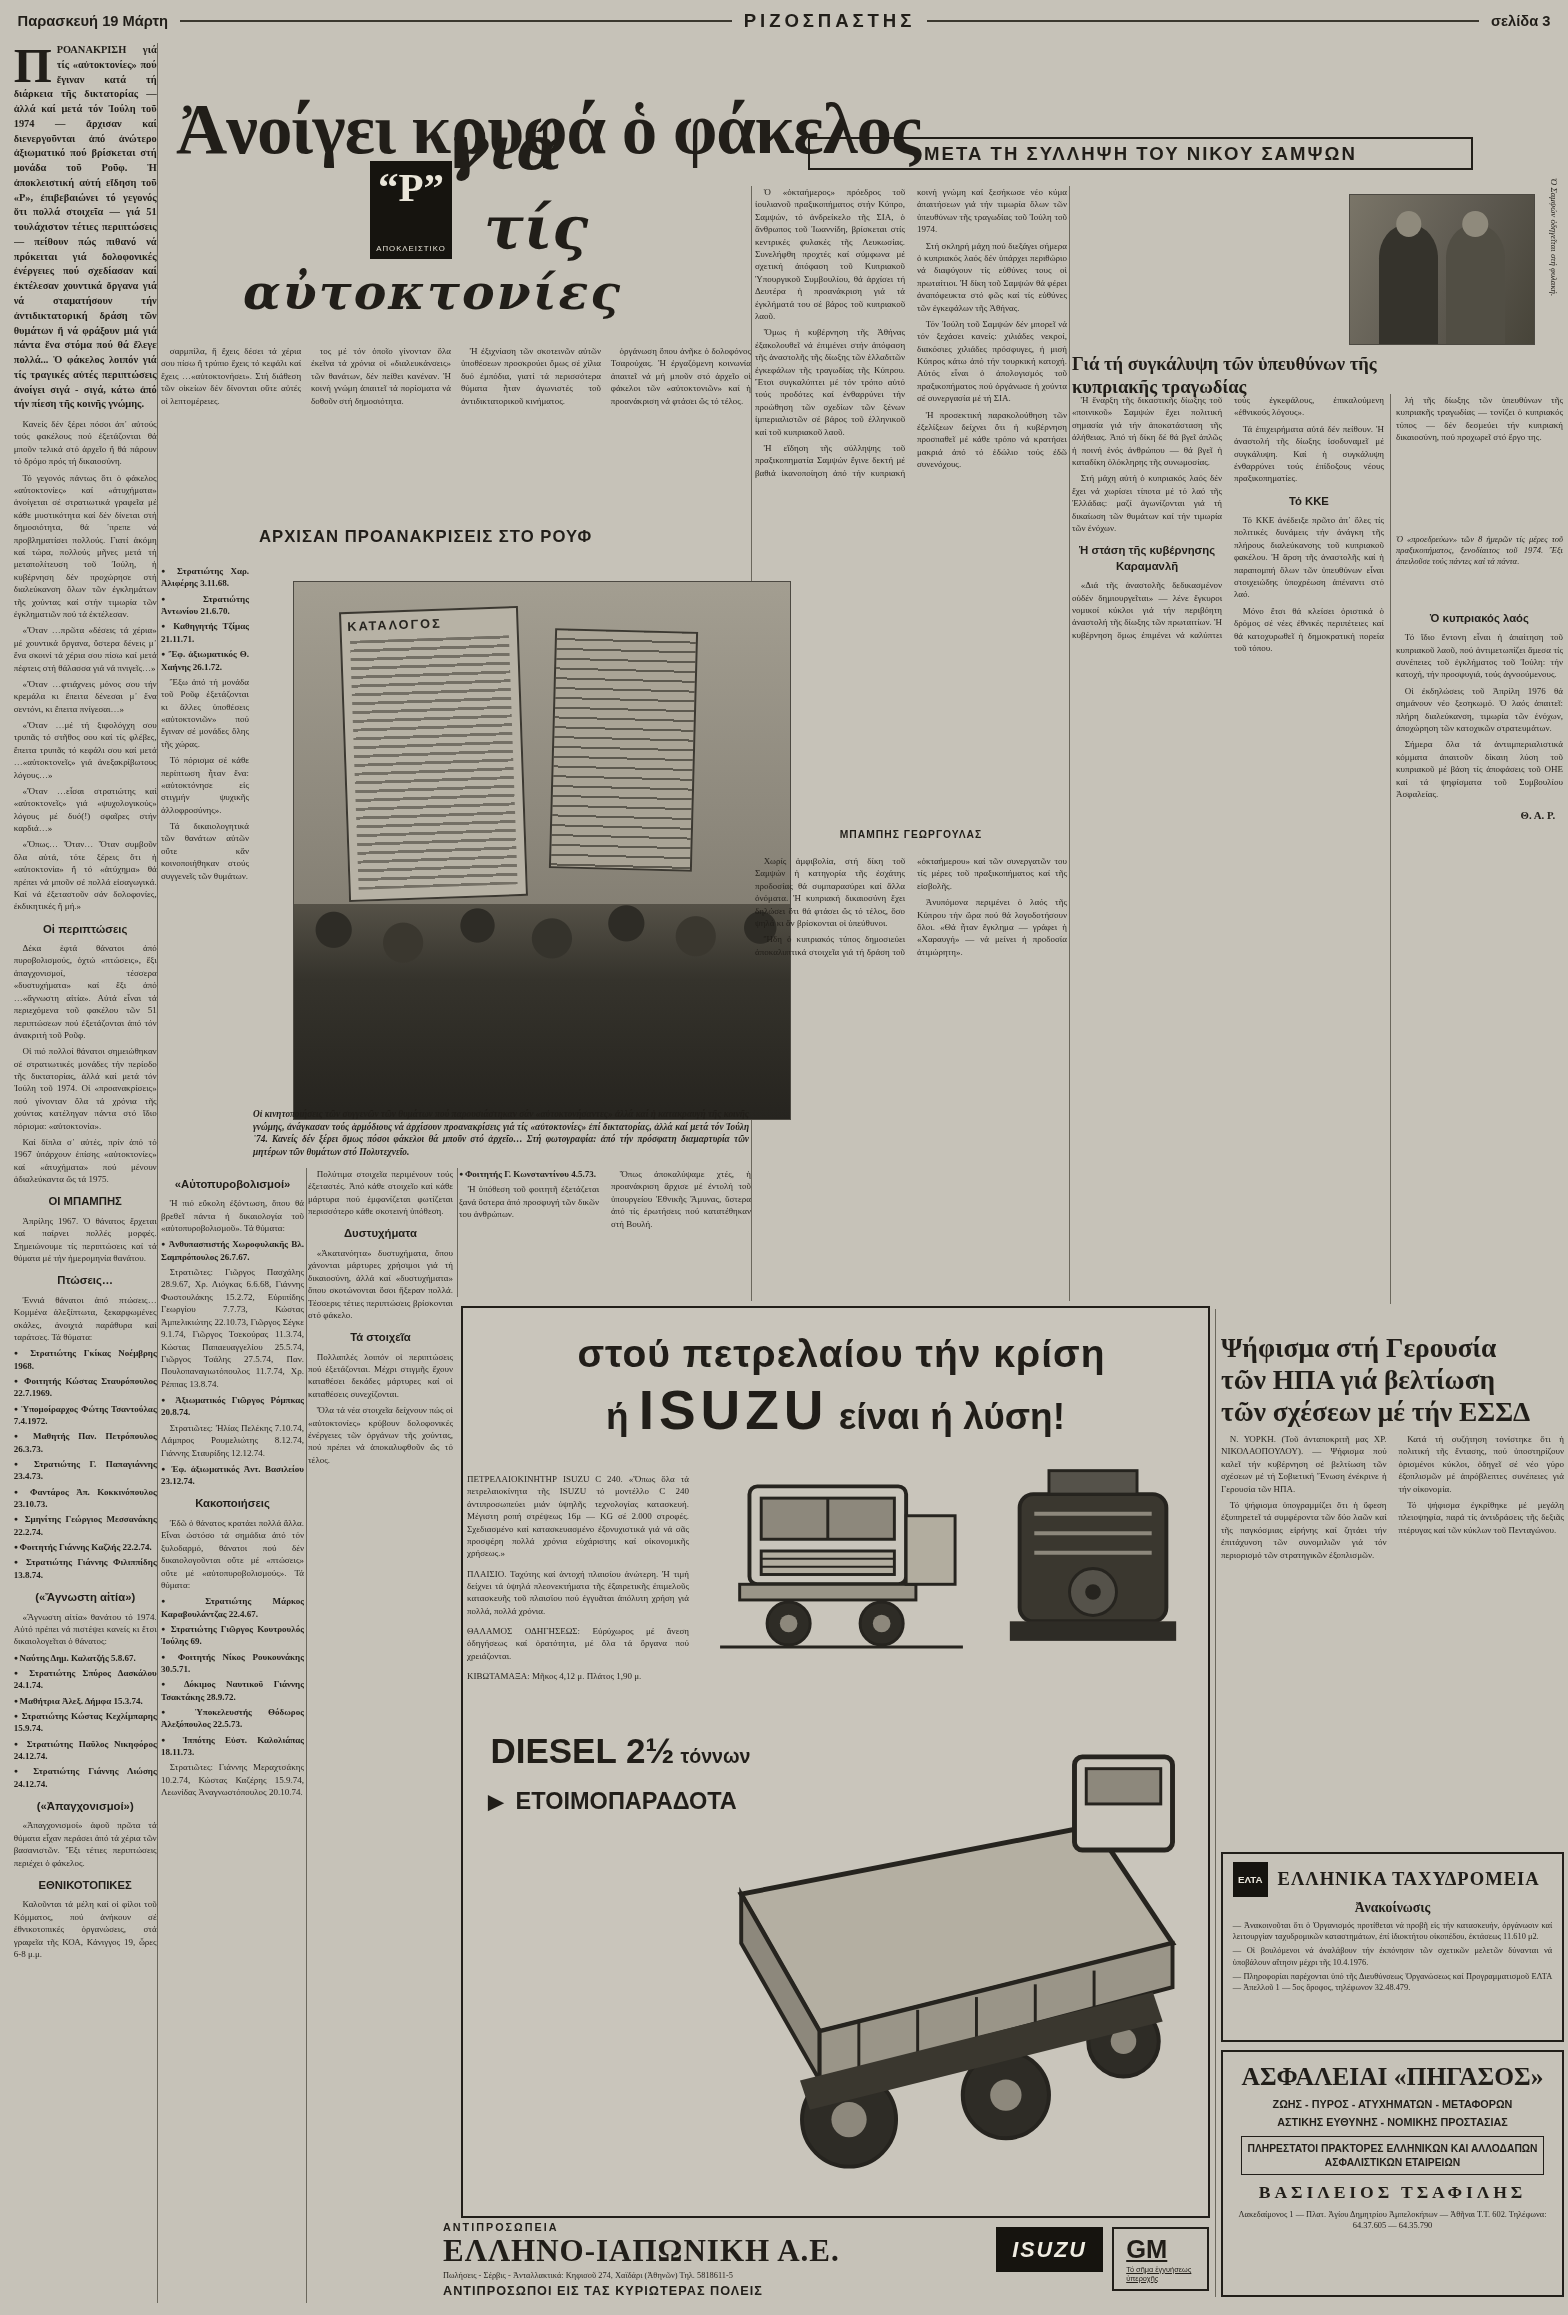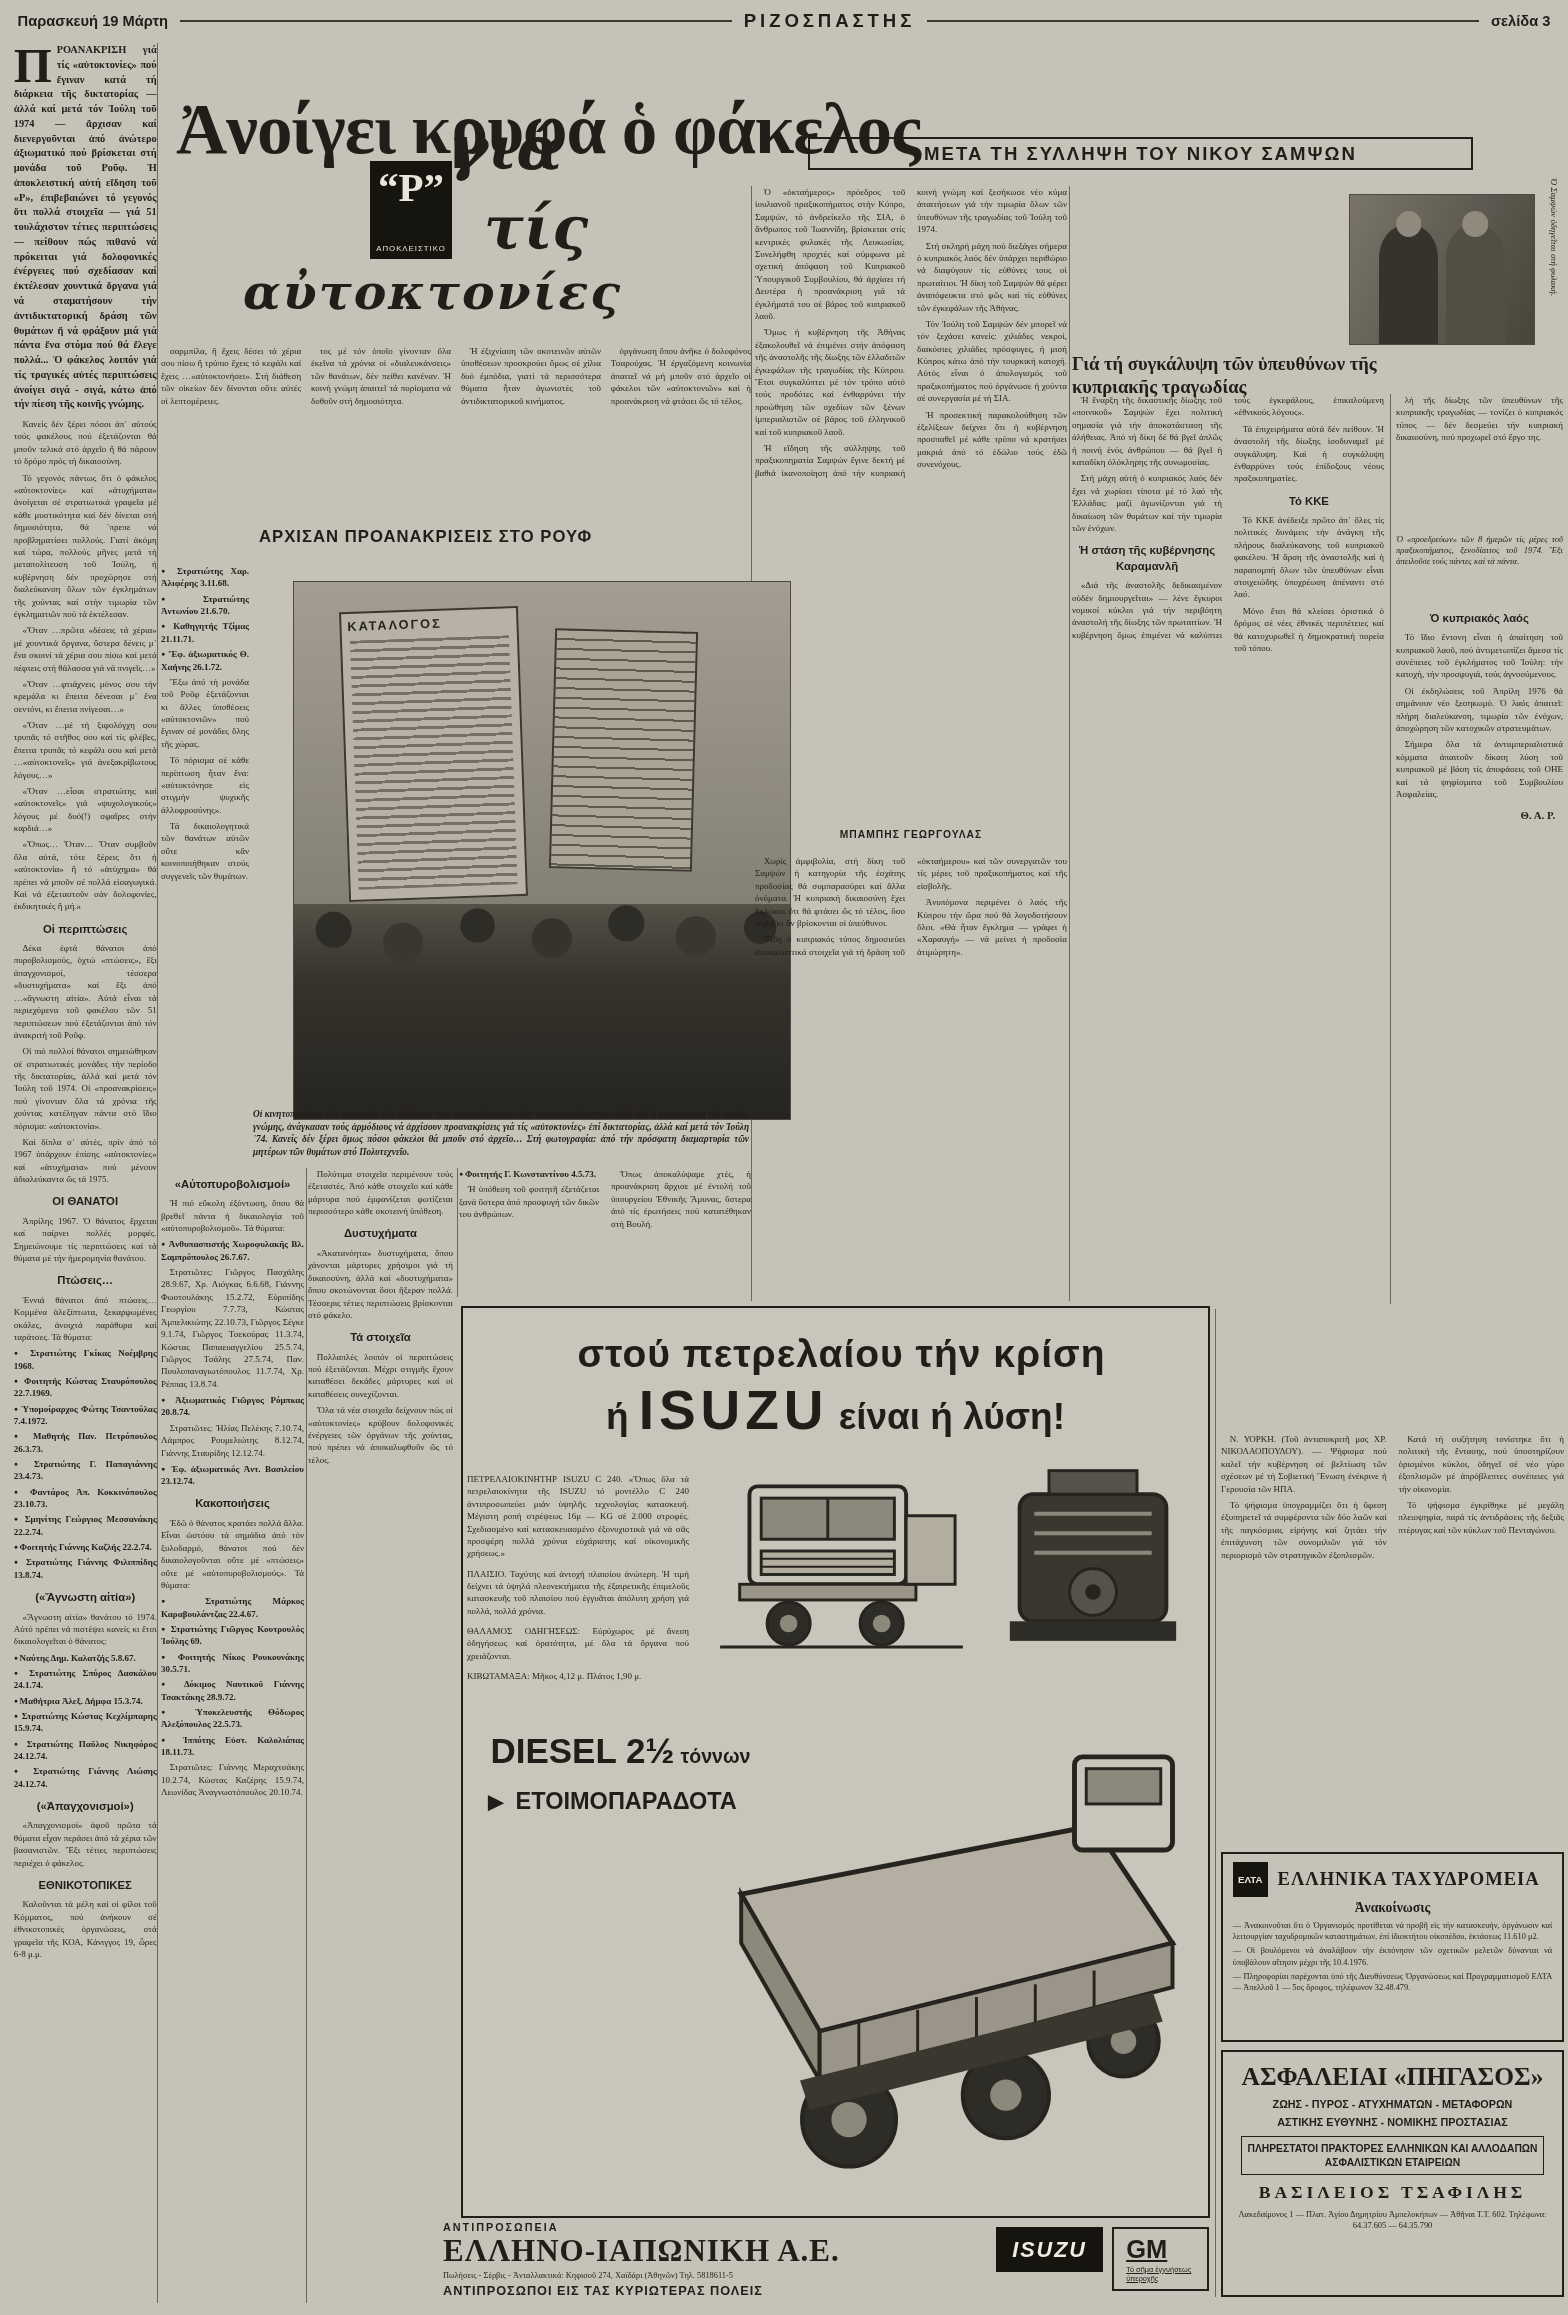--- a/index.html
+++ b/index.html
@@ -185,21 +185,21 @@
         <div class="para">Τό γεγονός πάντως ὅτι ὁ φάκελος «αὐτοκτονίες» καί «ἀτυχήματα» ἀνοίγεται σέ στρατιωτικά γραφεῖα μέ κάθε μυστικότητα καί δέν δίνεται στή δημοσιότητα, θά ᾽πρεπε νά προβληματίσει πολλούς. Γιατί ἀκόμη καί τώρα, πολλούς μῆνες μετά τή μεταπολίτευση τοῦ Ἰούλη, ἡ κυβέρνηση δέν προχώρησε στή διαλεύκανση ὅλων τῶν ἐγκλημάτων τῆς χούντας καί στήν τιμωρία τῶν ἐγκληματιῶν πού τά ἐκτέλεσαν.</div>
         <div class="para">«Ὅταν …πρῶτα «δέσεις τά χέρια» μέ χουντικά ὄργανα, ὕστερα δένεις μ᾽ ἕνα σκοινί τά χέρια σου πίσω καί μετά πέφτεις στή θάλασσα γιά νά πνιγεῖς…»</div>
         <div class="para">«Ὅταν …φτιάχνεις μόνος σου τήν κρεμάλα κι ἔπειτα δένεσαι μ᾽ ἕνα σεντόνι, κι ἔπειτα πνίγεσαι…»</div>
         <div class="para">«Ὅταν …μέ τή ξιφολόγχη σου τρυπᾶς τό στῆθος σου καί τίς φλέβες, ἔπειτα τρυπᾶς τό κεφάλι σου καί μετά …«αὐτοκτονεῖς» γιά ἀνεξακρίβωτους λόγους…»</div>
         <div class="para">«Ὅταν …εἶσαι στρατιώτης καί «αὐτοκτονεῖς» γιά «ψυχολογικούς» λόγους μέ δυό(!) σφαῖρες στήν καρδιά…»</div>
         <div class="para">«Ὅπως… Ὅταν… Ὅταν συμβοῦν ὅλα αὐτά, τότε ξέρεις ὅτι ἡ «αὐτοκτονία» ἤ τό «ἀτύχημα» θά πρέπει νά μποῦν σέ πολλά εἰσαγωγικά. Καί νά ἐξεταστοῦν σάν δολοφονίες, ἐκδικητικές ἤ μή.»</div>
         <div class="col-subhead">Οἱ περιπτώσεις</div>
         <div class="para">Δέκα ἑφτά θάνατοι ἀπό πυροβολισμούς, ὀχτώ «πτώσεις», ἕξι ἀπαγχονισμοί, τέσσερα «δυστυχήματα» καί ἕξι ἀπό …«ἄγνωστη αἰτία». Αὐτά εἶναι τά περιεχόμενα τοῦ φακέλου τῶν 51 περιπτώσεων πού ἐξετάζονται ἀπό τόν ἀνακριτή τοῦ Ροῦφ.</div>
         <div class="para">Οἱ πιό πολλοί θάνατοι σημειώθηκαν σέ στρατιωτικές μονάδες τήν περίοδο τῆς δικτατορίας, ἀλλά καί μετά τόν Ἰούλη τοῦ 1974. Οἱ «προανακρίσεις» πού γίνονταν ὅλα τά χρόνια τῆς χούντας κατέληγαν πάντα στό ἴδιο πόρισμα: «αὐτοκτονία».</div>
         <div class="para">Καί δίπλα σ᾽ αὐτές, πρίν ἀπό τό 1967 ὑπάρχουν ἐπίσης «αὐτοκτονίες» καί «ἀτυχήματα» πού μένουν ἀδιαλεύκαντα ὥς τά 1975.</div>
-        <div class="col-subhead">ΟΙ ΘΑΝΑΤΟΙ</div>
+        <div class="col-subhead">ΟΙ ΜΠΑΜΠΗΣ</div>
         <div class="para">Ἀπρίλης 1967. Ὁ θάνατος ἔρχεται καί παίρνει πολλές μορφές. Σημειώνουμε τίς περιπτώσεις καί τά θύματα μέ τήν ἡμερομηνία θανάτου.</div>
         <div class="col-subhead">Πτώσεις…</div>
         <div class="para">Ἐννιά θάνατοι ἀπό πτώσεις… Κομμένα ἀλεξίπτωτα, ξεκαρφωμένες σκάλες, ἀνοιχτά παράθυρα καί ταράτσες. Τά θύματα:</div>
         <div class="name-line">Στρατιώτης Γκίκας Νοέμβρης 1968.</div>
         <div class="name-line">Φοιτητής Κώστας Σταυρόπουλος 22.7.1969.</div>
         <div class="name-line">Ὑπομοίραρχος Φώτης Τσαντούλας 7.4.1972.</div>
         <div class="name-line">Μαθητής Παν. Πετρόπουλος 26.3.73.</div>
         <div class="name-line">Στρατιώτης Γ. Παπαγιάννης 23.4.73.</div>
         <div class="name-line">Φαντάρος Ἀπ. Κοκκινόπουλος 23.10.73.</div>
         <div class="name-line">Σμηνίτης Γεώργιος Μεσσανάκης 22.2.74.</div>
@@ -407,20 +407,23 @@
     </div>
     <div class="adf-logos">
       <div class="logo-isuzu">ISUZU</div>
       <div class="logo-gm">
         <span>GM</span>
         <span class="gm-tag">Τό σῆμα ἐγγυήσεως ὑπεροχῆς</span>
       </div>
     </div>
   </div>
 
+  <h2 class="abs senate-headline">Ψήφισμα στή Γερουσία
+τῶν ΗΠΑ γιά βελτίωση
+τῶν σχέσεων μέ τήν ΕΣΣΔ</h2>
   <section class="abs senate-body body-text">
       <div class="para">Ν. ΥΟΡΚΗ. (Τοῦ ἀνταποκριτῆ μας ΧΡ. ΝΙΚΟΛΑΟΠΟΥΛΟΥ). — Ψήφισμα πού καλεῖ τήν κυβέρνηση σέ βελτίωση τῶν σχέσεων μέ τή Σοβιετική Ἕνωση ἐνέκρινε ἡ Γερουσία τῶν ΗΠΑ.</div>
       <div class="para">Τό ψήφισμα ὑπογραμμίζει ὅτι ἡ ὕφεση ἐξυπηρετεῖ τά συμφέροντα τῶν δύο λαῶν καί τῆς παγκόσμιας εἰρήνης καί ζητάει τήν ἐπιτάχυνση τῶν συνομιλιῶν γιά τόν περιορισμό τῶν στρατηγικῶν ἐξοπλισμῶν.</div>
       <div class="para">Κατά τή συζήτηση τονίστηκε ὅτι ἡ πολιτική τῆς ἔντασης, πού ὑποστηρίζουν ὁρισμένοι κύκλοι, ὁδηγεῖ σέ νέο γύρο ἐξοπλισμῶν μέ ἀπρόβλεπτες συνέπειες γιά τήν οἰκονομία.</div>
       <div class="para">Τό ψήφισμα ἐγκρίθηκε μέ μεγάλη πλειοψηφία, παρά τίς ἀντιδράσεις τῆς δεξιᾶς πτέρυγας καί τῶν κύκλων τοῦ Πενταγώνου.</div>
     </section>
 
   <section class="abs elta-box">
     <div class="elta-head">
       <div class="elta-logo">ΕΛΤΑ</div>

